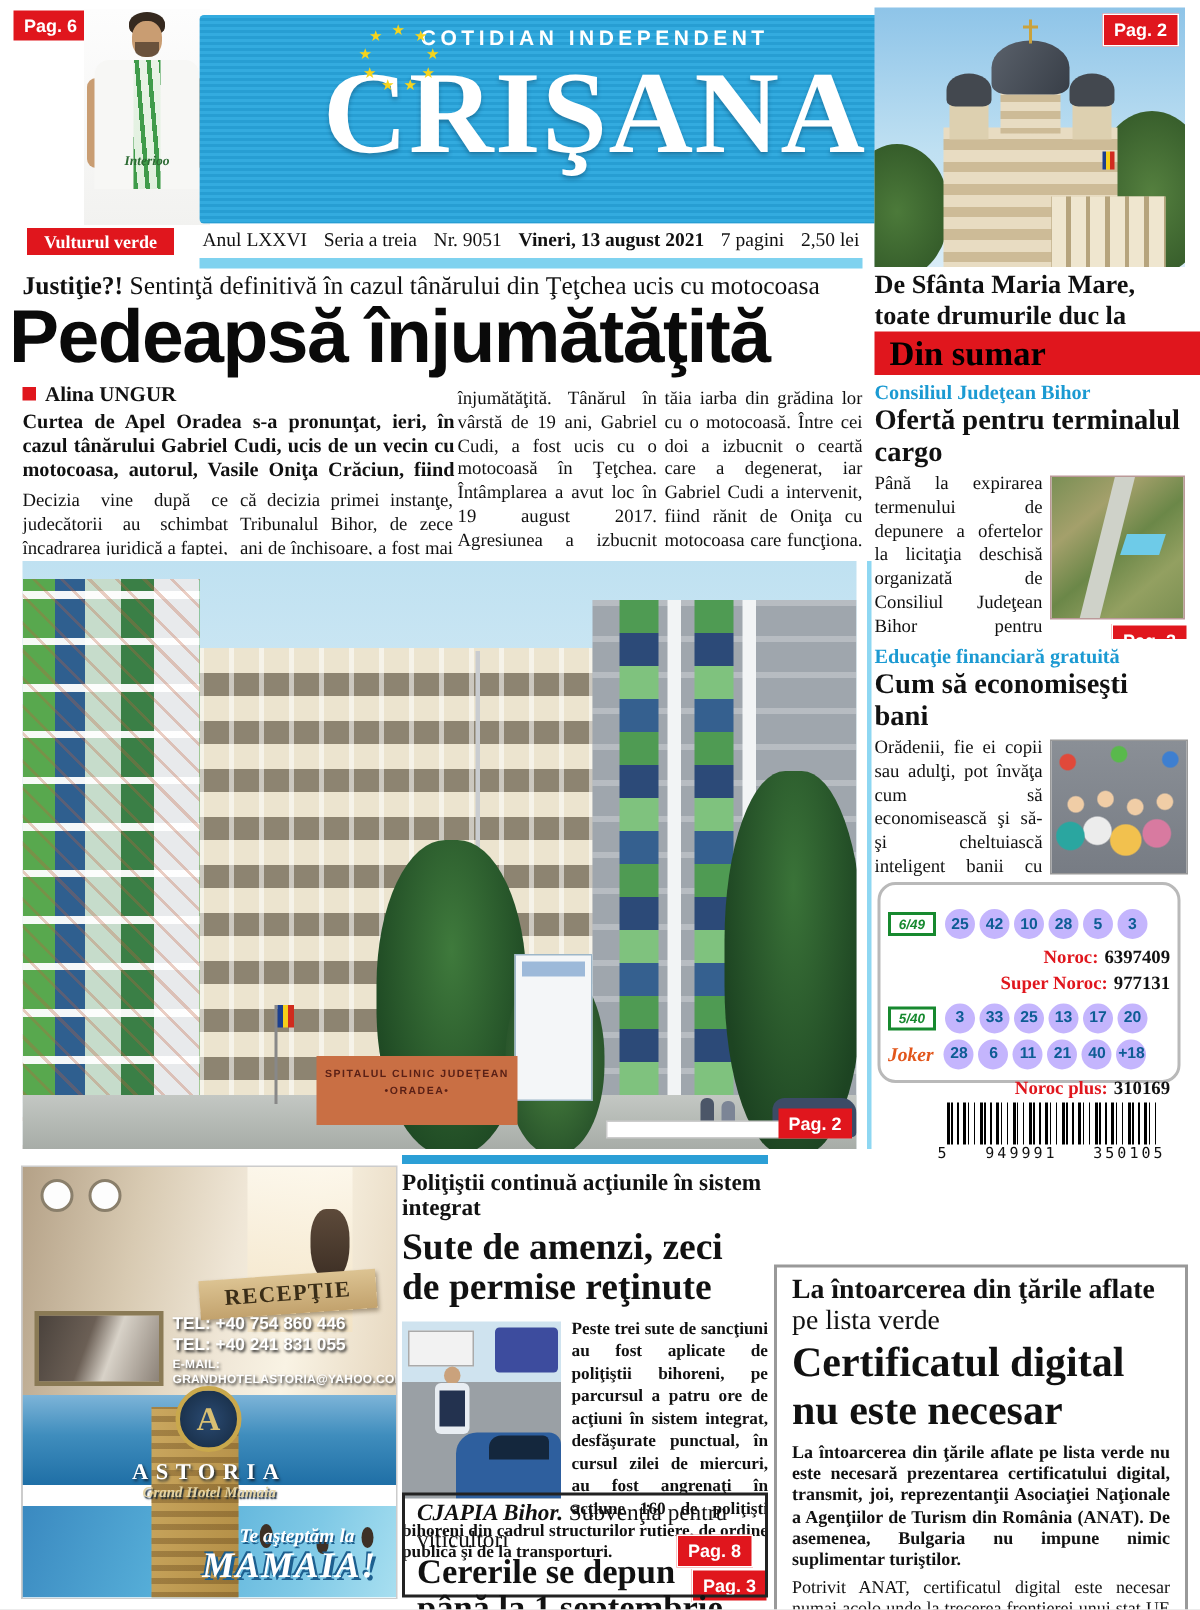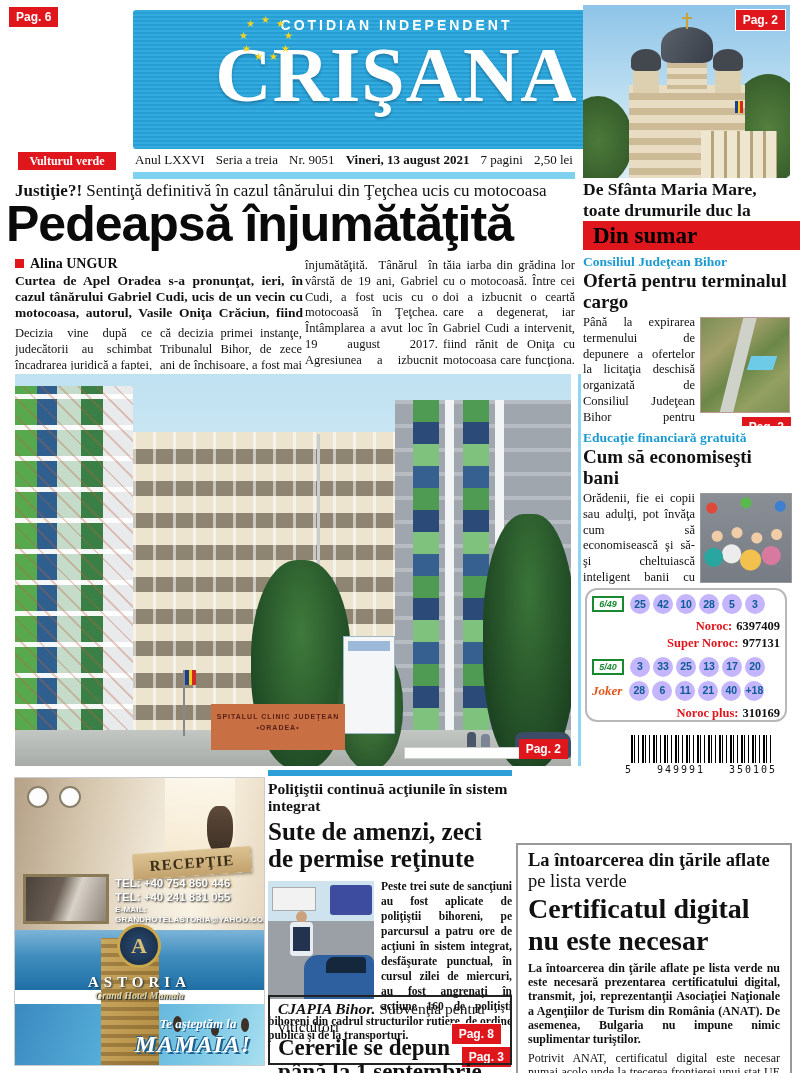--- a/index.html
+++ b/index.html
@@ -152,21 +152,21 @@
        radial-gradient(circle at 40% 44%,#f0cda6 0 5px,transparent 6px),
        radial-gradient(circle at 62% 50%,#f0cda6 0 5px,transparent 6px),
        radial-gradient(circle at 84% 46%,#f0cda6 0 5px,transparent 6px),
        radial-gradient(circle at 12% 16%,#e0493a 0 5px,transparent 6px),
        radial-gradient(circle at 50% 10%,#59b94c 0 5px,transparent 6px),
        radial-gradient(circle at 88% 14%,#3e7fd0 0 5px,transparent 6px),
        linear-gradient(#8a8f96,#777c84);}
   .sumfloat .pag-badge{margin-top:3px;}
   
   .lotto{left:585px;top:588px;width:202px;height:134px;border:2px solid #b9b9b9;border-radius:12px;
-     background:#fff;padding:4px 5px 0 5px;box-sizing:border-box;}
+     background:#fff;padding:16px 5px 0 5px;box-sizing:border-box;}
   .lrow{display:flex;align-items:center;margin-bottom:4px;}
   .glogo{display:inline-block;border:2px solid #17892f;color:#17892f;background:#fff;
      font:bold italic 9px/10px "Liberation Sans",sans-serif;padding:1px 2px;margin-right:3px;min-width:24px;text-align:center;}
   .jlogo{display:inline-block;color:#e2561b;font:bold italic 13px/14px "Liberation Serif",serif;margin-right:4px;min-width:28px;}
   .ball{display:inline-flex;width:20px;height:20px;border-radius:50%;background:#c4b5fd;color:#0d5c94;
      font:bold 10.5px/1 "Liberation Sans",sans-serif;align-items:center;justify-content:center;margin-left:3px;}
   .nline{font:bold 12.5px/1.3 "Liberation Serif",serif;margin:1px 0 1px 2px;text-align:right;}
   .nline .red{color:#e0161d;margin-right:4px;}
   
   .barcode{left:625px;top:735px;width:152px;height:42px;}
@@ -246,20 +246,31 @@
   .ad-slog2{position:absolute;left:108px;top:253px;width:140px;text-align:center;color:#fff;z-index:3;
      font:bold italic 24px "Liberation Serif",serif;letter-spacing:1px;
      text-shadow:2px 2px 0 #1d5f8f,-1px -1px 0 #1d5f8f;}
 </style>
 </head>
 <body>
 
 <div class="page">
 
   <div class="abs pag-badge badge6">Pag. 6</div>
+  <div class="abs footballer">
+    <div class="fb-hair"></div>
+    <div class="fb-head"></div>
+    <div class="fb-beard"></div>
+    <div class="fb-arm-l"></div>
+    <div class="fb-arm-r"></div>
+    <div class="fb-jersey">
+      <div class="fb-stripe"></div>
+      <span class="fb-text">Interioo</span>
+    </div>
+  </div>
   <div class="abs vulturul">Vulturul verde</div>
 
   <div class="abs masthead">
     <div class="tagline">COTIDIAN INDEPENDENT</div>
     <div class="eu-stars">
       <span></span>
         <span></span>
         <span></span>
         <span></span>
         <span></span>

